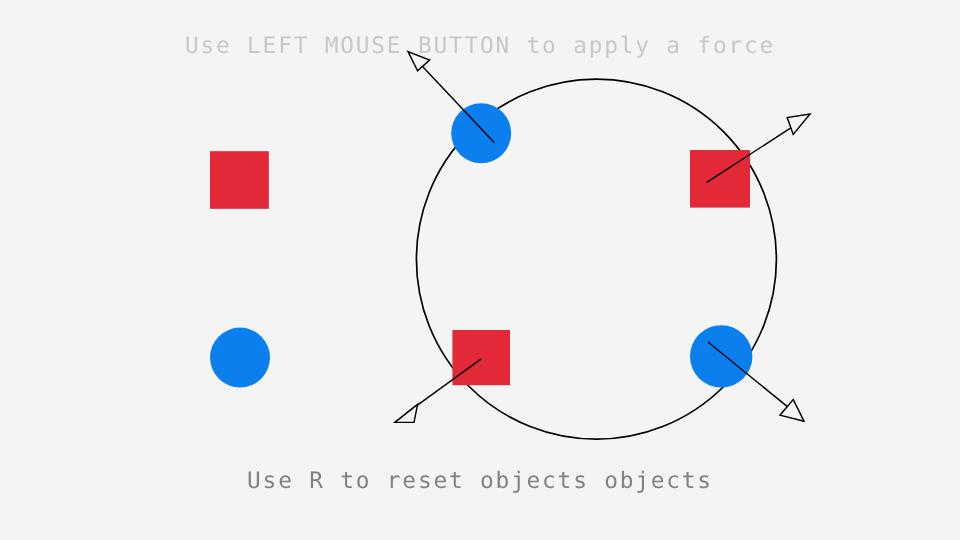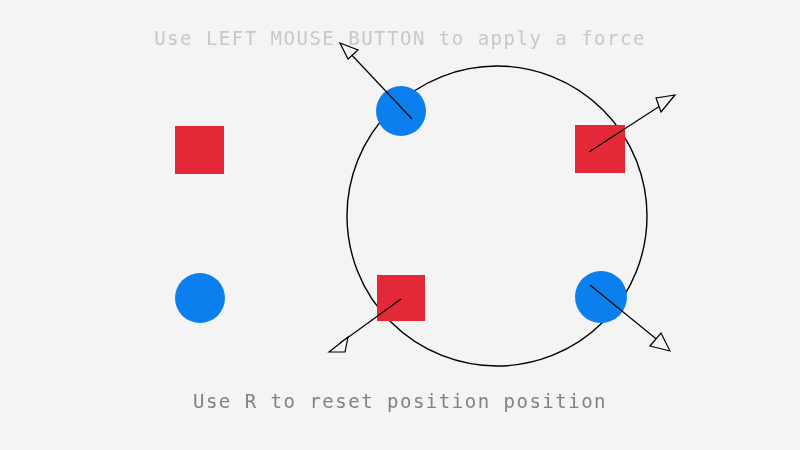--- a/index.html
+++ b/index.html
@@ -91,15 +91,15 @@
 
     <g>
       <line x1="590" y1="285" x2="660" y2="342" stroke="#000000" stroke-width="1.2"></line>
       <polygon points="670,351 650,346 661,333" fill="#f4f4f4" stroke="#000000" stroke-width="1.2"></polygon>
     </g>
 
   </svg>
 
   <p class="hint" id="hint-top">Use LEFT MOUSE BUTTON to apply a force</p>
 
-  <p class="hint" id="hint-bottom">Use R to reset position position</p>
+  <p class="hint" id="hint-bottom">Use R to reset objects objects</p>
 
 </div>
 
 </body></html>

